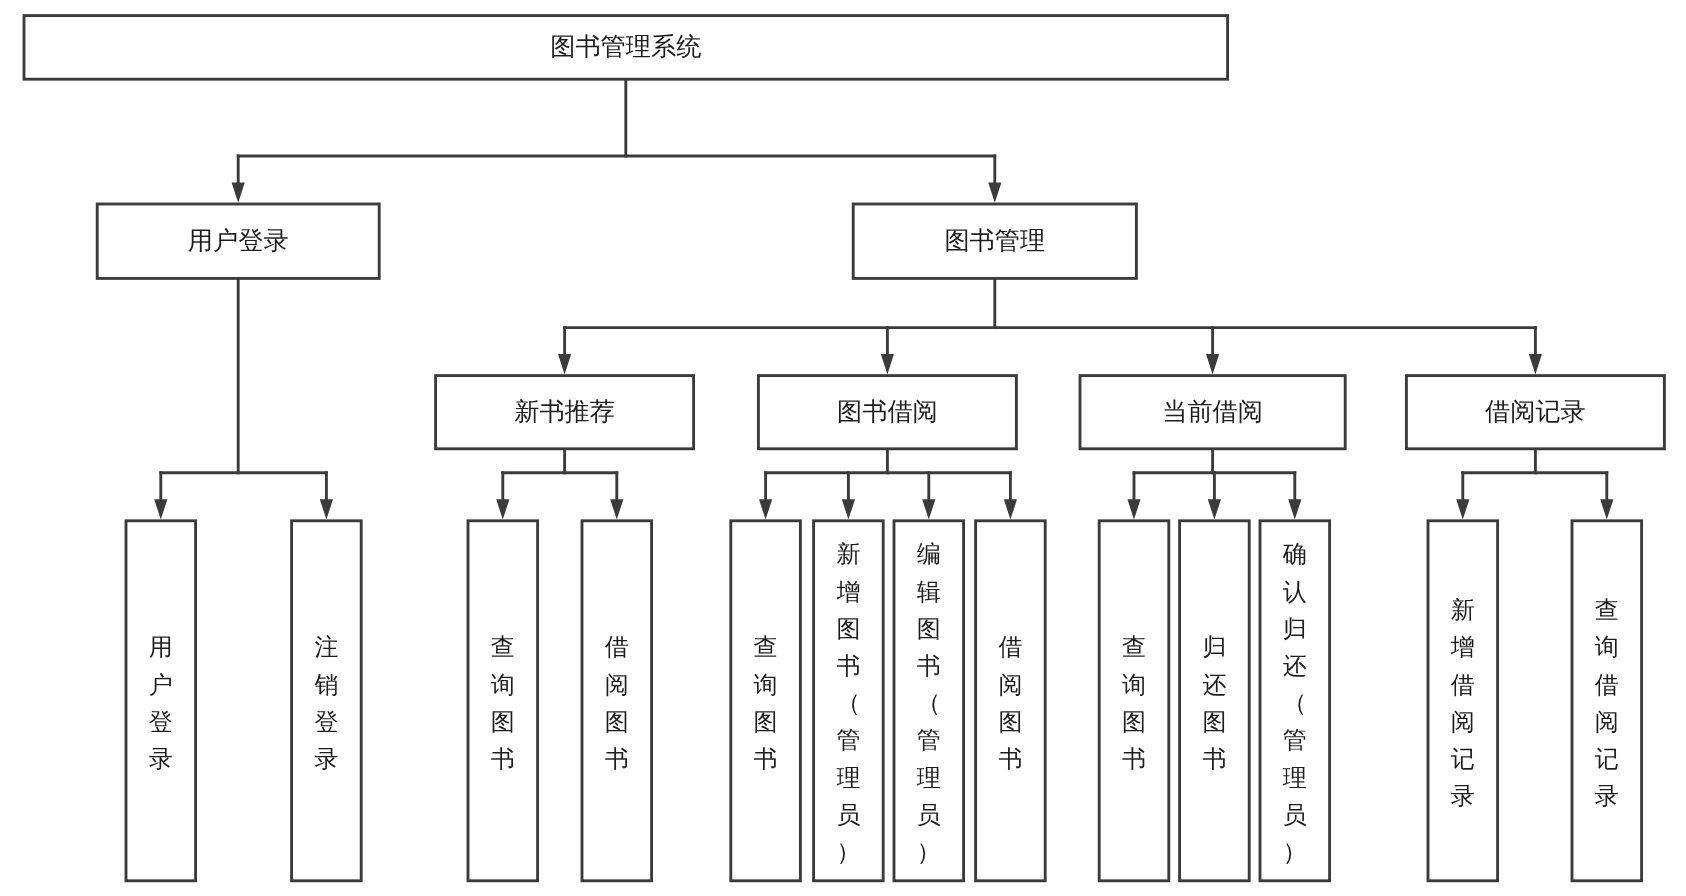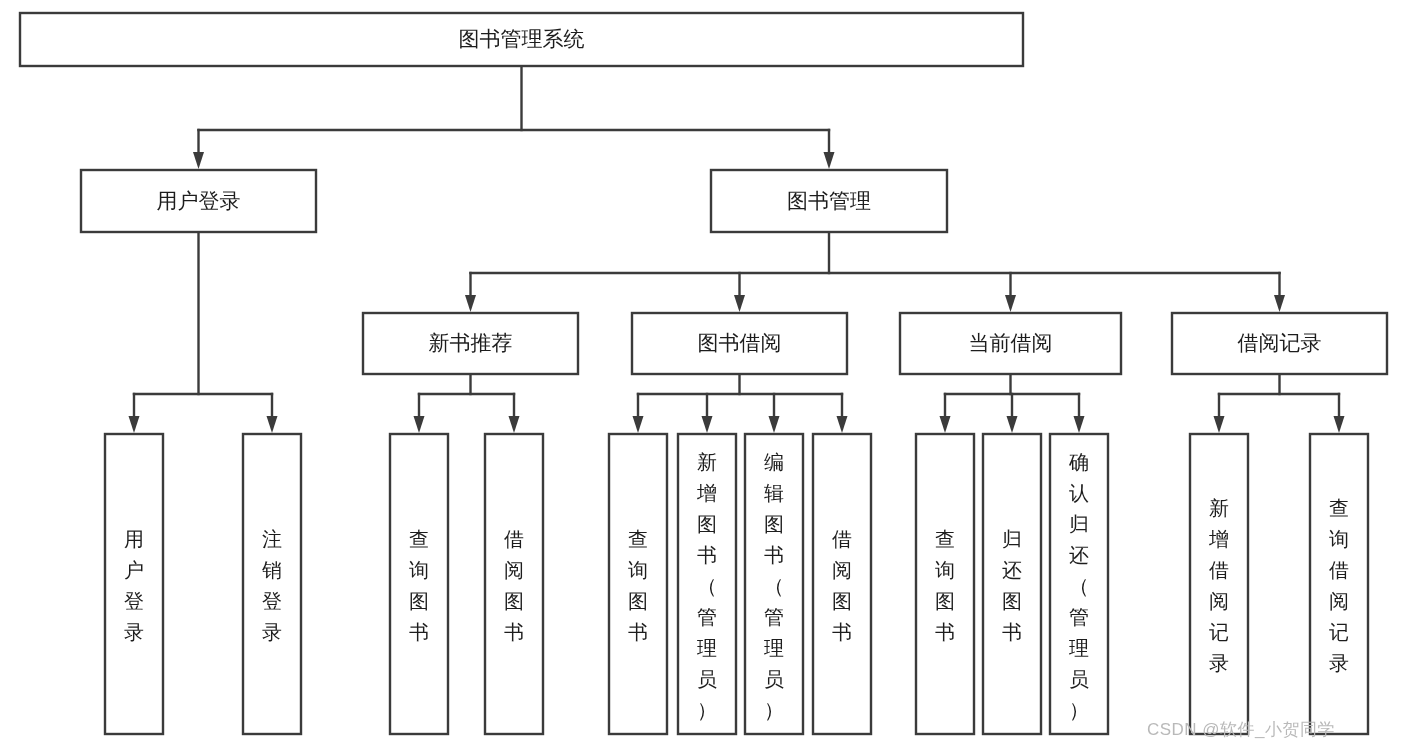--- a/index.html
+++ b/index.html
@@ -203,14 +203,13 @@
         <g>
           <rect class="node-box" x="1190" y="434" width="58" height="300"></rect>
           <text class="node-label-v" x="1219" y="515.18"><tspan x="1219" dy="0">新</tspan><tspan x="1219" dy="31">增</tspan><tspan x="1219" dy="31">借</tspan><tspan x="1219" dy="31">阅</tspan><tspan x="1219" dy="31">记</tspan><tspan x="1219" dy="31">录</tspan></text>
         </g>
         <g>
           <rect class="node-box" x="1310" y="434" width="58" height="300"></rect>
           <text class="node-label-v" x="1339" y="515.18"><tspan x="1339" dy="0">查</tspan><tspan x="1339" dy="31">询</tspan><tspan x="1339" dy="31">借</tspan><tspan x="1339" dy="31">阅</tspan><tspan x="1339" dy="31">记</tspan><tspan x="1339" dy="31">录</tspan></text>
         </g>
       </g>
   </svg>
-  <div class="watermark-text">CSDN @软件_小贺同学</div>
 </div>
 
 </body></html>

